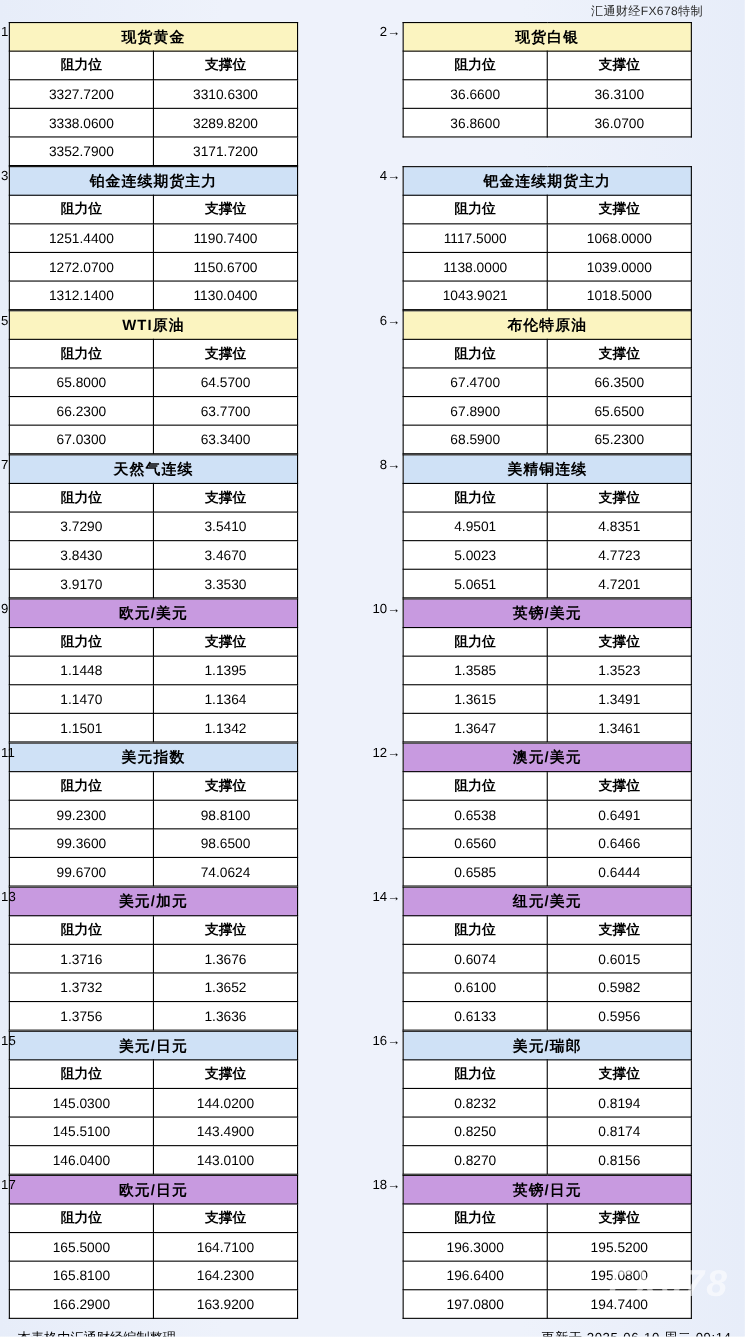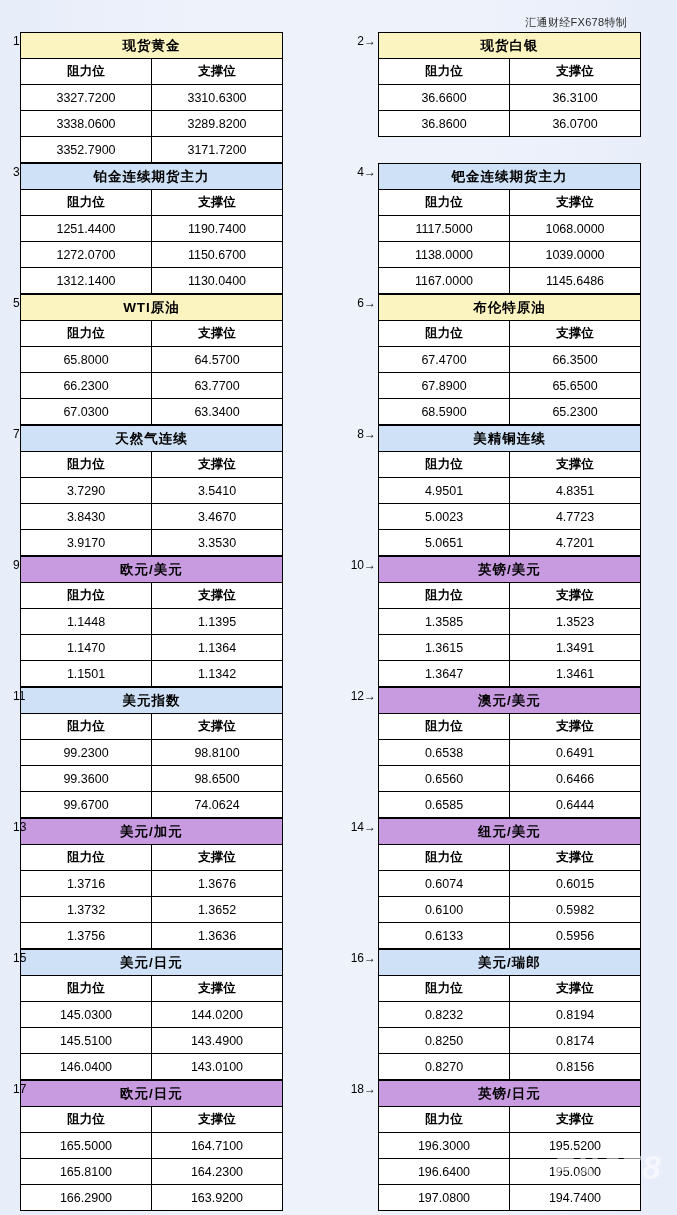--- a/index.html
+++ b/index.html
@@ -12,21 +12,21 @@
     font-family: "Liberation Sans", sans-serif;
     background: linear-gradient(to bottom, #e9eef8 0%, #dfe7f6 40%, #e6ecf8 100%);
     position: relative;
     overflow: hidden;
   }
   .page {
     position: relative;
     width: 677px;
     height: 1215px;
     box-sizing: border-box;
-    padding: 12px;
+    padding: 0;
     background: linear-gradient(to right, #e7edf9, #eef2fb 30%, #eef2fb 70%, #e7edf9);
   }
   .topbar {
     height: 20px;
     display: flex;
     align-items: center;
     justify-content: flex-end;
     padding-right: 38px;
     font-size: 11px;
     color: #2b2b2b;
@@ -234,22 +234,22 @@
               </tr>
               <tr>
                 <td class="val">1117.5000</td>
                 <td class="val">1068.0000</td>
               </tr>
               <tr>
                 <td class="val">1138.0000</td>
                 <td class="val">1039.0000</td>
               </tr>
               <tr>
-                <td class="val">1167.0000</td>
-                <td class="val">1145.6486</td>
+                <td class="val">1043.9021</td>
+                <td class="val">1018.5000</td>
               </tr>
             </tbody>
           </table>
         </div>
       </div>
       <div class="row-pair">
         <div class="col">
           <div class="idx idx-left">5</div>
           <table class="blk">
             <tbody>

